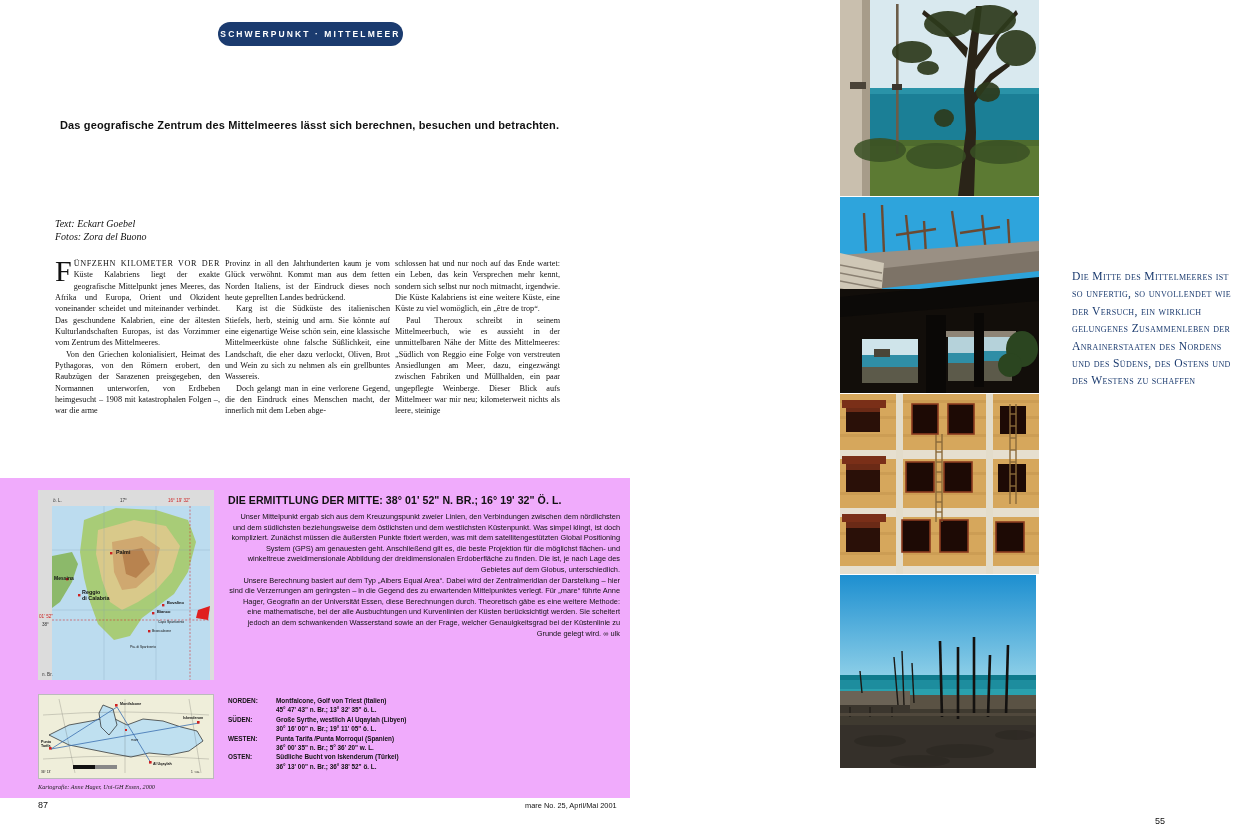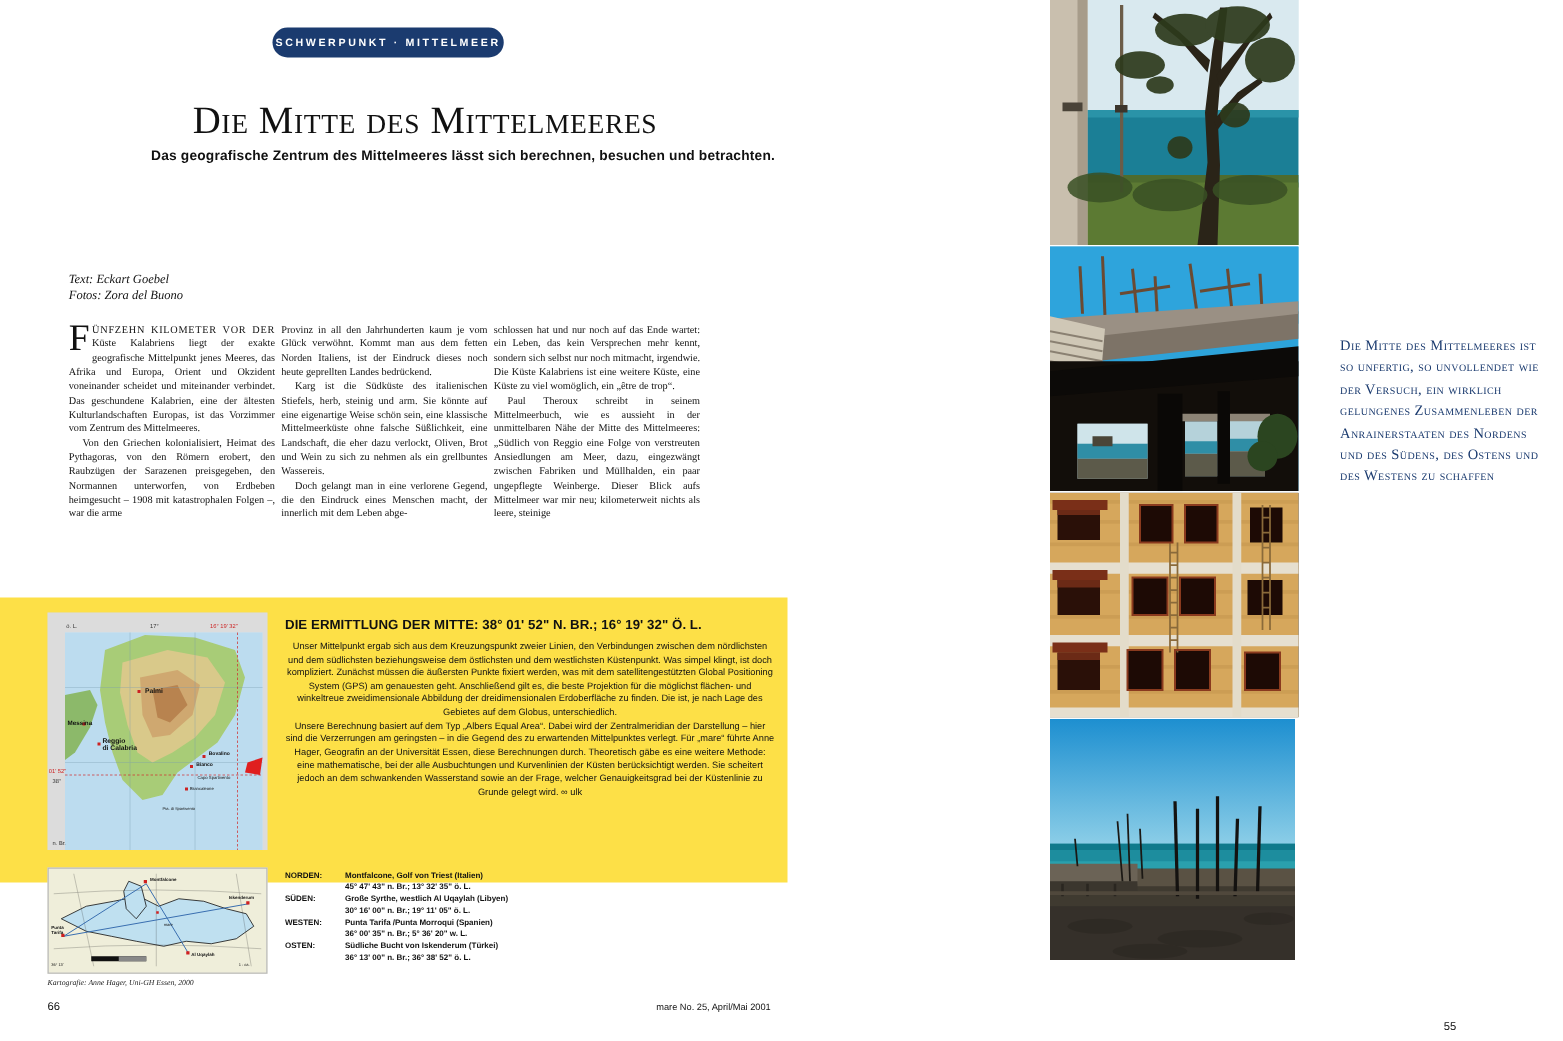--- a/index.html
+++ b/index.html
@@ -29,21 +29,21 @@
     position:absolute;left:60px;top:78px;width:560px;
     text-align:center;
     font-family:"Liberation Serif", serif;
     font-size:31px;font-weight:400;
     font-variant:small-caps;
     letter-spacing:0.5px;
     color:#111;
   }
   .deck{
     position:absolute;left:60px;top:118px;width:560px;
-    text-align:right;
+    text-align:left;
     font-family:"Liberation Sans", sans-serif;
     font-size:11px;font-weight:700;line-height:15px;
     color:#111;letter-spacing:0.15px;
   }
 
   .byline{
     position:absolute;left:55px;top:218px;width:200px;
     font-family:"Liberation Serif", serif;
     font-style:italic;font-size:10px;line-height:12.5px;color:#111;
   }
@@ -68,22 +68,22 @@
     float:left;
     font-size:30px;line-height:23px;
     font-family:"Liberation Serif", serif;
     padding:0 2px 0 0;margin-top:1px;
     color:#111;
   }
   .smallcaps-lead{font-variant:small-caps;letter-spacing:0.6px;margin-top:39px;}
 
   
   .infobox{
-    position:absolute;left:0px;top:478px;width:630px;height:228px;
-    background:#fde047;
+    position:absolute;left:0px;top:478px;width:630px;height:320px;
+    background:#f0abfc;
   }
   .map-main{
     position:absolute;left:38px;top:12px;width:176px;height:190px;
     background:#d9d9d9;overflow:hidden;
   }
   .map-mini{
     position:absolute;left:38px;top:216px;width:176px;height:85px;
     background:#efeeda;overflow:hidden;border:1px solid #bbb;box-sizing:border-box;
   }
   .credit{
@@ -92,21 +92,21 @@
     font-size:6.2px;color:#222;
   }
   .ib-title{
     position:absolute;left:228px;top:16px;width:390px;
     font-family:"Liberation Sans", sans-serif;
     font-size:10.6px;font-weight:700;color:#111;letter-spacing:0.05px;
   }
   .ib-body{
     position:absolute;left:228px;top:34px;width:392px;
     font-family:"Liberation Sans", sans-serif;
-    font-size:7.4px;line-height:10.6px;color:#111;text-align:center;
+    font-size:7.4px;line-height:10.6px;color:#111;text-align:right;
   }
   .ib-body p{margin:0;}
   .coords{
     position:absolute;left:228px;top:218px;width:392px;
     font-family:"Liberation Sans", sans-serif;
     font-size:6.4px;line-height:9.4px;color:#111;
   }
   .coord-row{display:flex;margin-bottom:0px;}
   .coord-dir{width:48px;font-weight:700;flex:0 0 48px;}
   .coord-val{flex:1;}
@@ -147,21 +147,20 @@
 </style>
 </head>
 <body>
 
 <div class="page">
 
   <div class="left-page">
 
     <div class="kicker">Schwerpunkt · Mittelmeer</div>
 
-    <div class="headline">Die Mitte des Mittelmeeres</div>
 
     <div class="deck">
       <div>Das geografische Zentrum des Mittelmeeres lässt sich berechnen, besuchen und betrachten.</div>
     </div>
 
     <div class="byline">
       <div>Text: Eckart Goebel</div>
       <div>Fotos: Zora del Buono</div>
     </div>
 
@@ -316,21 +315,21 @@
         <div class="coord-row">
           <span class="coord-dir">OSTEN:</span>
           <span class="coord-val">
             <span class="place">Südliche Bucht von Iskenderum (Türkei)</span>
             <span class="deg">36° 13' 00" n. Br.; 36° 38' 52" ö. L.</span>
           </span>
         </div>
       </div>
     </div>
 
-    <div class="folio-left">66</div>
+    <div class="folio-left">87</div>
     <div class="folio-center">mare No. 25, April/Mai 2001</div>
   </div>
 
   <div class="right-page">
 
     <div class="photo p1">
       <svg width="199" height="196" viewBox="0 0 199 196">
         <rect width="199" height="196" fill="#cfe2ea"></rect>
         <rect y="0" width="199" height="96" fill="#d9e9ef"></rect>
         <rect y="88" width="199" height="62" fill="#1b7f96"></rect>

